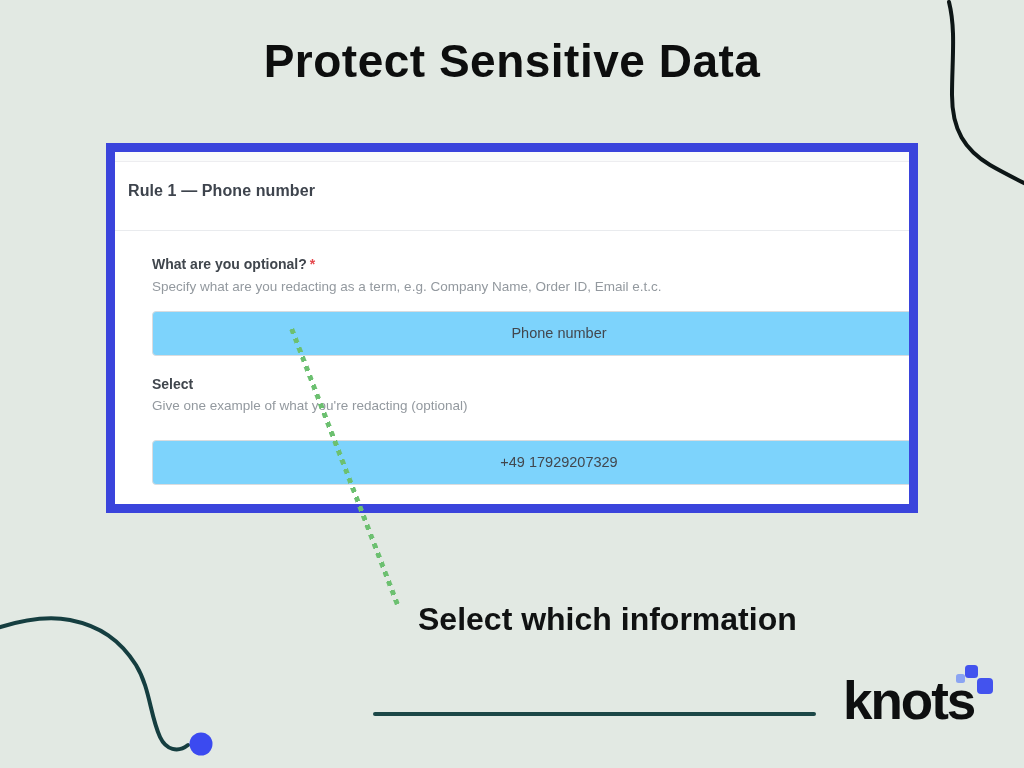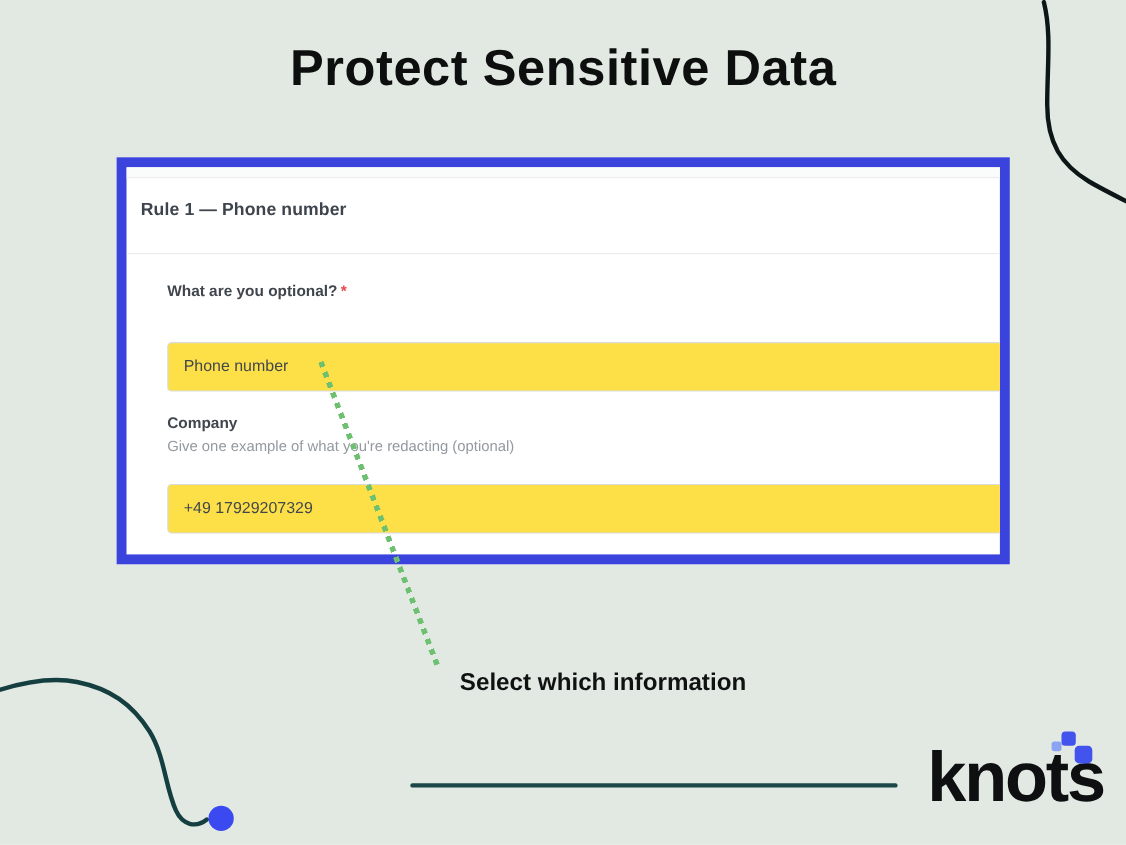--- a/index.html
+++ b/index.html
@@ -34,43 +34,43 @@
     position:absolute;left:37px;
     font-size:14px;font-weight:bold;color:#40464d;
   }
   .f-label .req{color:#e5484d;font-weight:bold;margin-left:3px;}
   .f-helper{
     position:absolute;left:37px;
     font-size:13.5px;color:#93999f;
   }
   .f-input{
     position:absolute;left:37px;width:800px;height:45px;box-sizing:border-box;
-    border:1px solid #d9dcdf;border-radius:4px;background:#fde047;
-    font-size:14.5px;color:#42474e;line-height:43px;padding-left:14px;
+    border:1px solid #d9dcdf;border-radius:4px;background:#7dd3fc;
+    font-size:14.5px;color:#42474e;line-height:43px;padding-left:14px;text-align:center;
   }
   .lbl1{top:104px;} .hlp1{top:127px;} .inp1{top:159px;}
   .lbl2{top:224px;} .hlp2{top:246px;} .inp2{top:288px;}
   
   .dotted-line{
     position:absolute;left:294px;top:328px;width:295px;height:5px;
     background:repeating-linear-gradient(90deg,#6cc070 0 5px,transparent 5px 10px);
     transform:rotate(69deg);transform-origin:0 0;z-index:3;
   }
   .annotation-text{
     position:absolute;left:418px;top:601px;
-    font-size:22px;font-weight:700;color:#101212;line-height:37px;z-index:3;
+    font-size:32px;font-weight:700;color:#101212;line-height:37px;z-index:3;
   }
   .underline-rule{
     position:absolute;left:373px;top:712px;width:443px;height:4px;
     background:#1c4747;border-radius:2px;z-index:2;
   }
   
   .logo{position:absolute;left:843px;top:674px;z-index:3;}
   .logo-text{
-    font-size:64px;font-weight:700;color:#0e0f10;letter-spacing:-2px;line-height:1;
+    font-size:53px;font-weight:700;color:#0e0f10;letter-spacing:-2px;line-height:1;
   }
   .logo-sq{position:absolute;border-radius:3px;}
   .sq-light{left:113px;top:0px;width:9px;height:9px;background:#8ba4f2;border-radius:2.5px;}
   .sq-mid{left:122px;top:-9px;width:13px;height:13px;background:#4353ee;border-radius:3.5px;}
   .sq-big{left:134px;top:4px;width:16px;height:16px;background:#4353ee;border-radius:4px;}
   
   .curves{position:absolute;left:0;top:0;width:1024px;height:768px;pointer-events:none;z-index:2;}
 </style>
 </head>
 <body>
@@ -80,24 +80,25 @@
   <div class="page-title">Protect Sensitive Data</div>
 
   <div class="frame">
     <div class="card-top-strip"></div>
     <div class="rule-header">Rule 1 — Phone number</div>
     <div class="card-divider"></div>
 
     <div class="f-label lbl1">
       <span>What are you optional?</span><span class="req">*</span>
     </div>
+    <div class="f-helper hlp1">Specify what are you redacting as a term, e.g. Company Name, Order ID, Email e.t.c.</div>
     <div class="f-input inp1">Phone number</div>
 
     <div class="f-label lbl2">
-      <span>Company</span><span class="req"></span>
+      <span>Select</span><span class="req"></span>
     </div>
     <div class="f-helper hlp2">Give one example of what you're redacting (optional)</div>
     <div class="f-input inp2">+49 17929207329</div>
   </div>
 
   <svg class="curves" viewBox="0 0 1024 768">
     <path d="M 949 2 C 956 30 952 60 952 95 C 952 130 965 150 990 165 C 1002 172 1014 178 1028 185" fill="none" stroke="#0d1616" stroke-width="4" stroke-linecap="round"></path>
     <path d="M -3 628 C 25 619 50 616 70 620 C 100 626 120 640 136 665 C 150 688 150 715 160 737 C 166 750 178 753 188 745" fill="none" stroke="#153e40" stroke-width="4" stroke-linecap="round"></path>
     <circle cx="201" cy="744" r="11.5" fill="#3b4af0"></circle>
   </svg>

